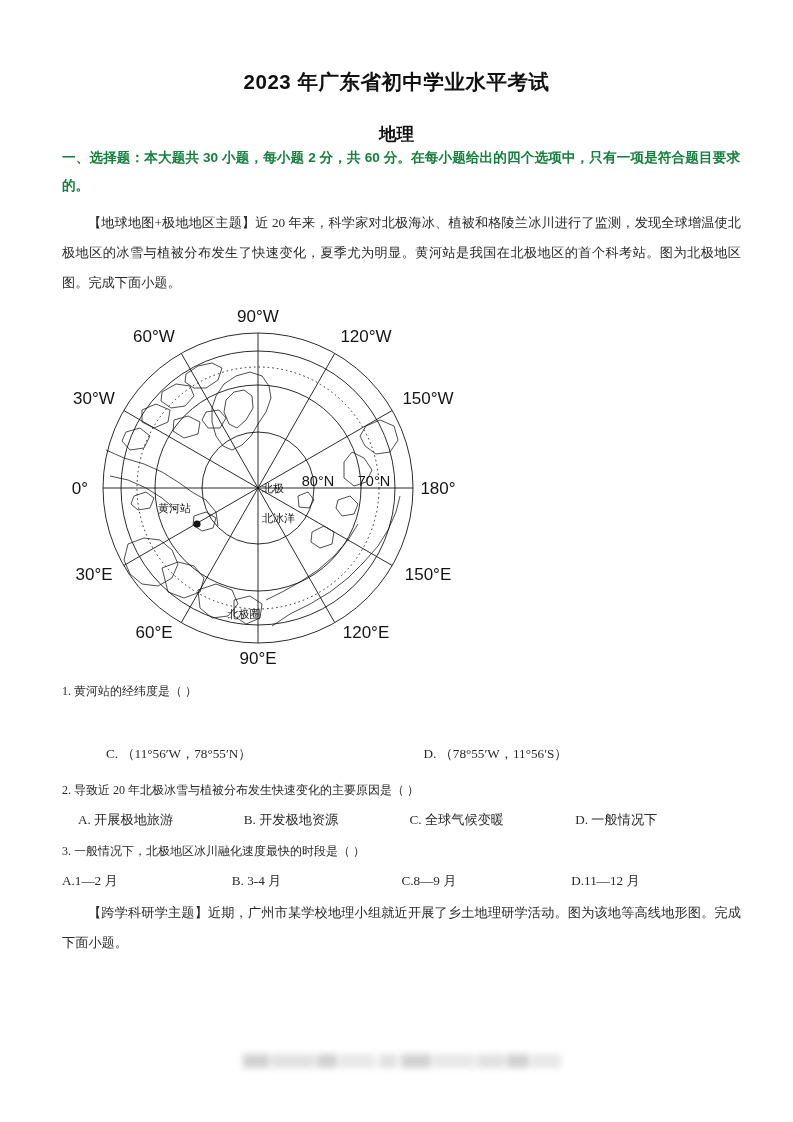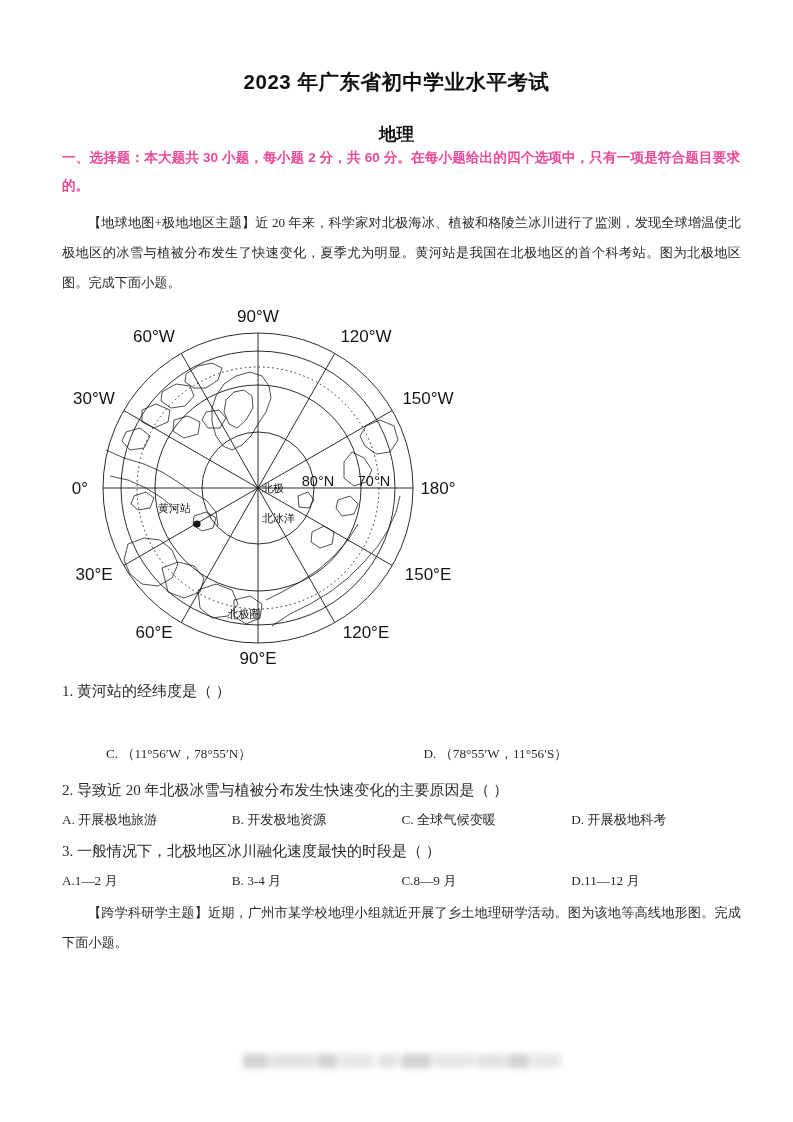--- a/index.html
+++ b/index.html
@@ -49,41 +49,41 @@
   .section-head {
     position: absolute;
     left: 62px;
     right: 53px;
     top: 144px;
     font-family: "Liberation Sans", "DejaVu Sans", sans-serif;
     font-weight: bold;
     font-size: 13.6px;
     line-height: 28px;
     text-align: justify;
-    color: #ec4899;
+    color: #15803d;
   }
 
   .stem-para {
     position: absolute;
     left: 62px;
     right: 52px;
     font-size: 13.2px;
     line-height: 30px;
     text-align: justify;
     text-indent: 26px;
     color: #2a2a2a;
   }
   #stem1 { top: 208px; }
   #stem2 { top: 898px; }
 
   .q-line {
     position: absolute;
     left: 62px;
     right: 52px;
-    font-size: 15px;
+    font-size: 12px;
     line-height: 20px;
     color: #2a2a2a;
   }
 
   .opt-row {
     position: absolute;
     left: 62px;
     right: 52px;
     font-size: 13.2px;
     line-height: 20px;
@@ -234,25 +234,25 @@
     </svg>
   </div>
 
   <div class="q-line" style="top:681px;">1. 黄河站的经纬度是（    ）</div>
   <div class="opt-row two" style="top:744px;margin-left:44px;">
     <span class="opt">C. （11°56′W，78°55′N）</span>
     <span class="opt">D. （78°55′W，11°56′S）</span>
   </div>
 
   <div class="q-line" style="top:780px;">2. 导致近 20 年北极冰雪与植被分布发生快速变化的主要原因是（    ）</div>
-  <div class="opt-row four" style="top:810px;">
+  <div class="opt-row four" style="top:810px;margin-left:16px;">
     <span class="opt">A. 开展极地旅游</span>
     <span class="opt">B. 开发极地资源</span>
     <span class="opt">C. 全球气候变暖</span>
-    <span class="opt">D. 开展极地科考</span>
+    <span class="opt">D. 一般情况下</span>
   </div>
 
   <div class="q-line" style="top:841px;">3. 一般情况下，北极地区冰川融化速度最快的时段是（    ）</div>
   <div class="opt-row four" style="top:871px;align-items:center;">
     <span class="opt">A.1—2 月</span>
     <span class="opt">B. 3-4 月</span>
     <span class="opt">C.8—9 月</span>
     <span class="opt">D.11—12 月</span>
   </div>
 

